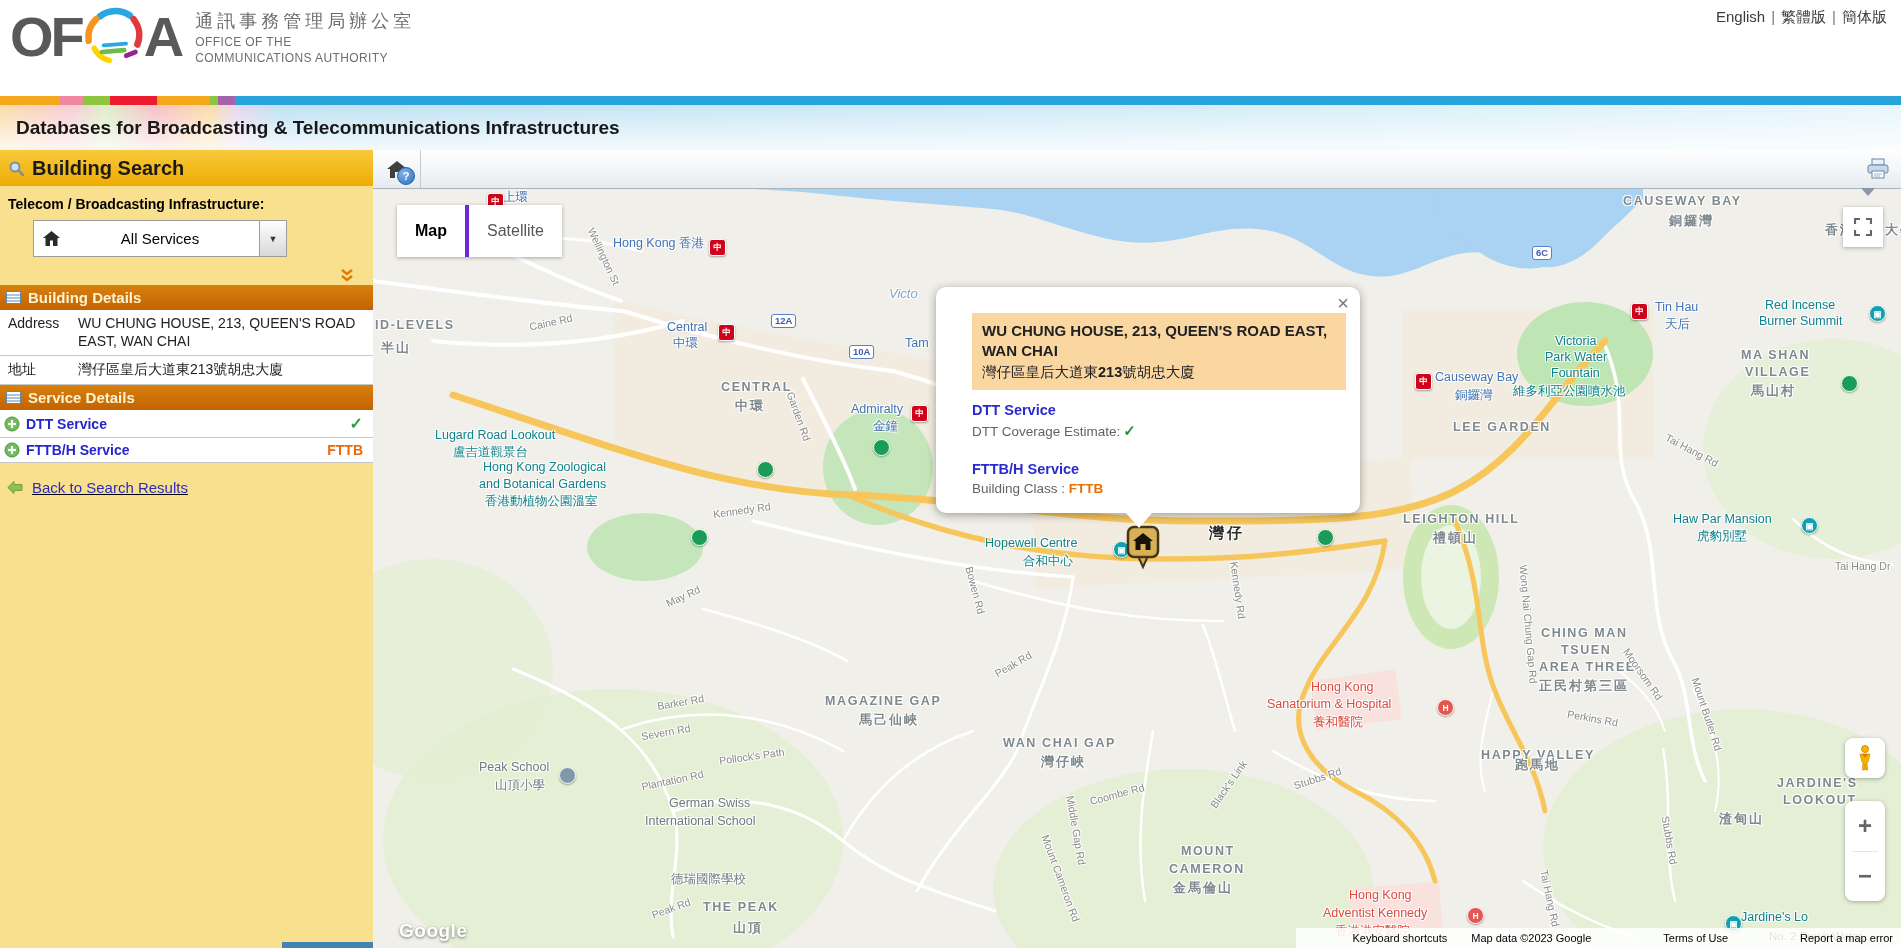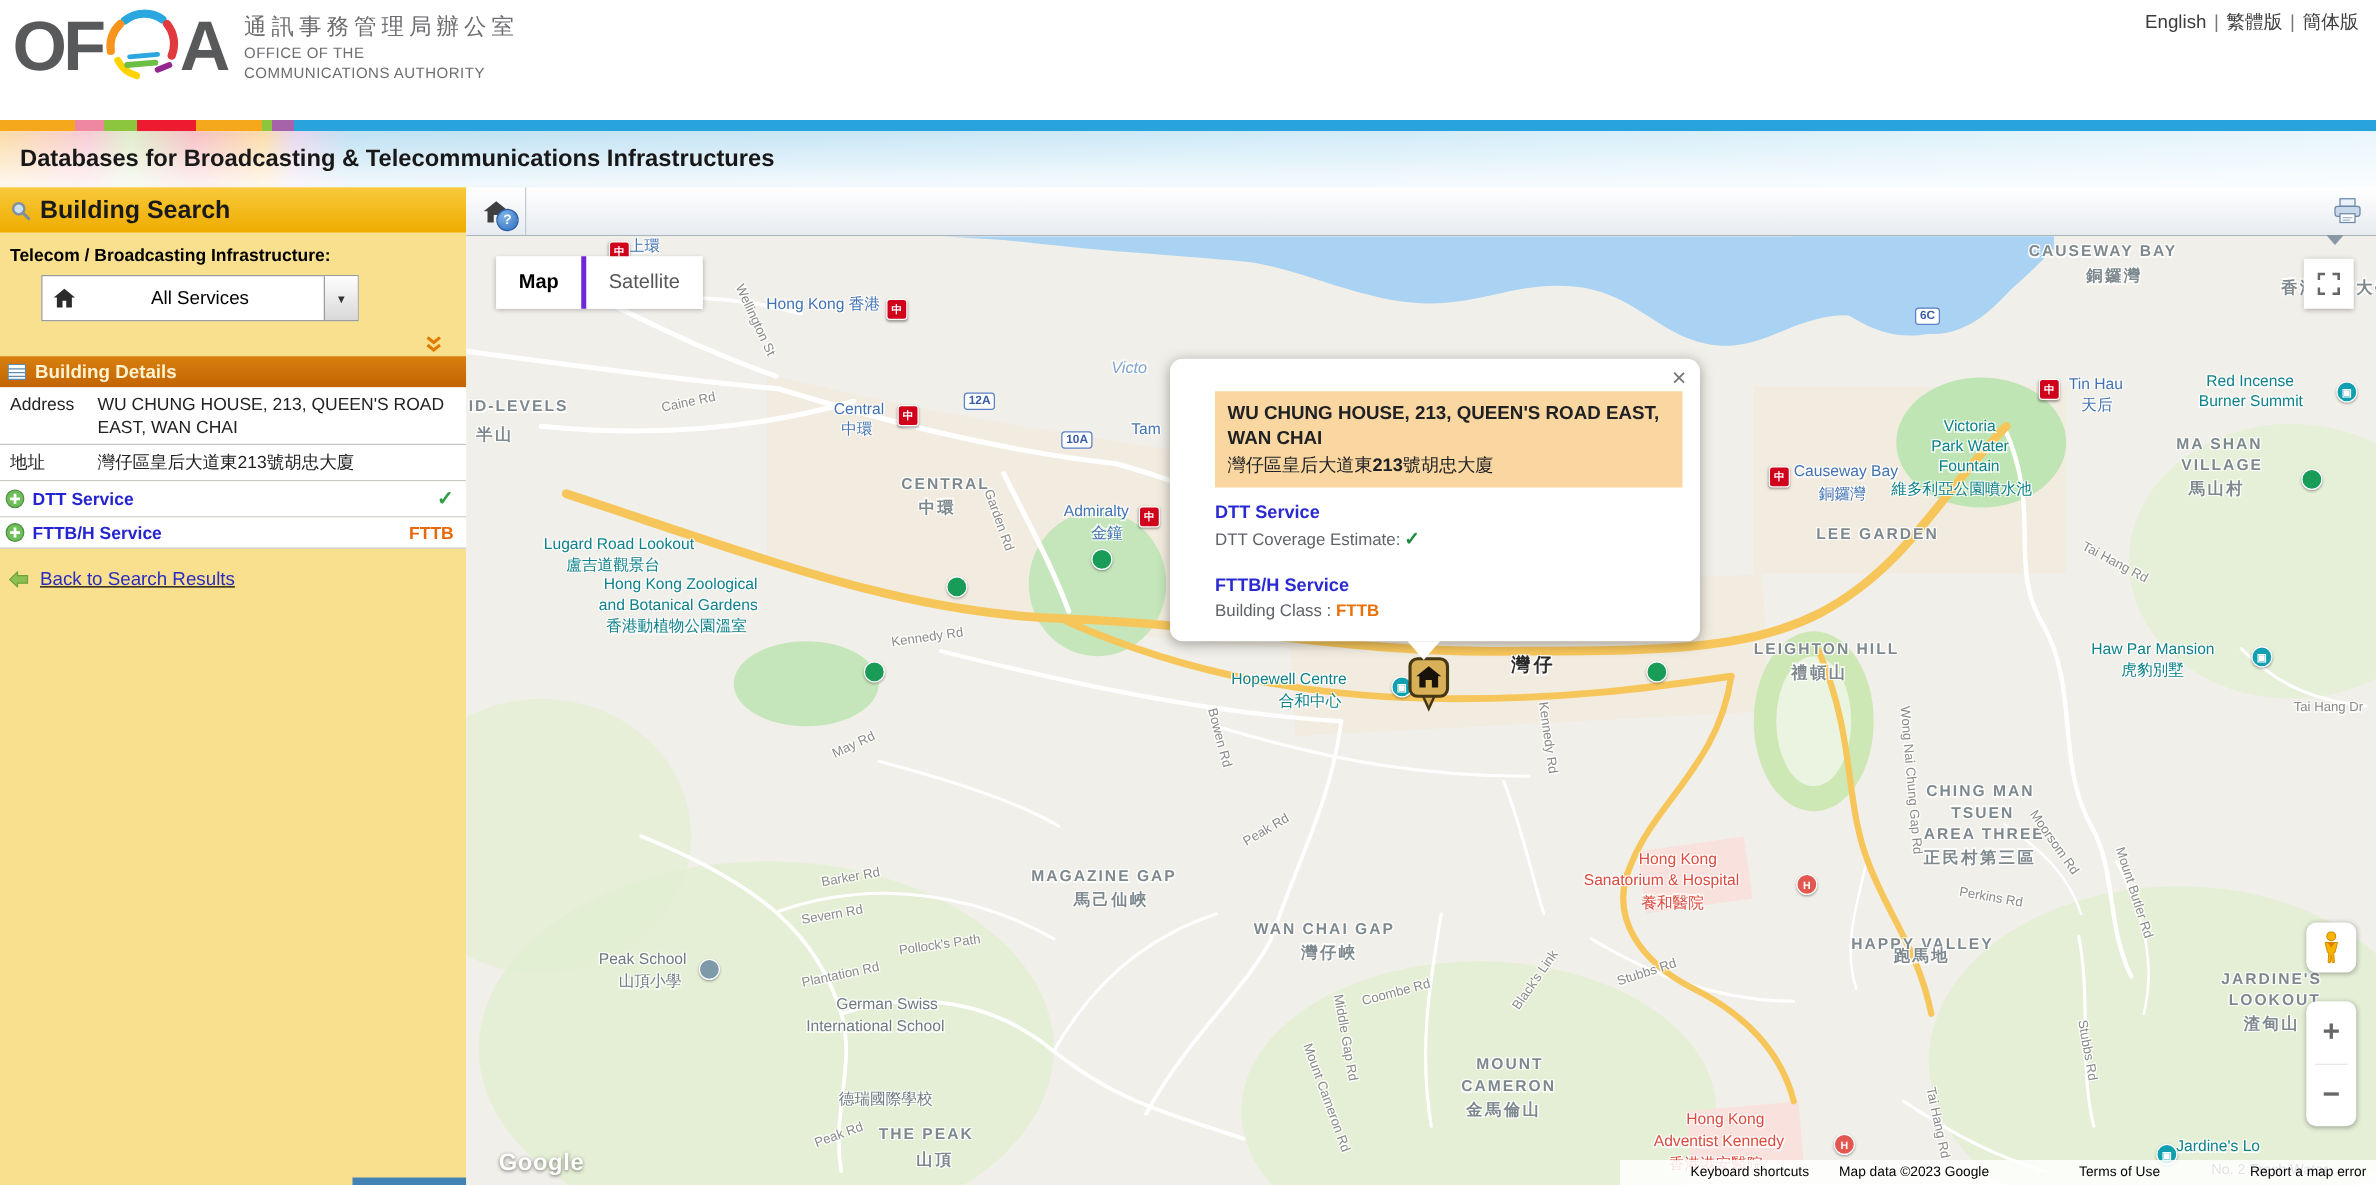--- a/index.html
+++ b/index.html
@@ -95,21 +95,21 @@
     justify-content:center;color:#fff;font-size:8.5px;font-weight:bold;border:1.5px solid #fff;
     box-shadow:0 1px 2px rgba(0,0,0,.35);cursor:pointer;}
   .pin.mtr{background:#D0021B;border-radius:3px;}
   .pin.park{background:#199C57;}
   .pin.attraction{background:#12A0B0;}
   .pin.hospital{background:#E25750;}
   .pin.school-pin{background:#7E99A8;}
   
   .maptype{position:absolute;left:24px;top:16px;display:flex;z-index:20;
     box-shadow:0 1px 4px rgba(0,0,0,.3);}
-  .gm-btn{height:42px;background:#fff;display:flex;align-items:center;padding:0 18px;font-size:16px;
+  .gm-btn{height:52px;background:#fff;display:flex;align-items:center;padding:0 18px;font-size:16px;
     cursor:pointer;}
   .gm-btn.sel{font-weight:bold;color:#000;}
   .gm-btn.unsel{color:#565656;border-left:4px solid #6d28d9;}
   .fullscreen-btn{position:absolute;right:18px;top:18px;width:40px;height:40px;background:#fff;z-index:20;
     box-shadow:0 1px 4px rgba(0,0,0,.3);display:flex;align-items:center;justify-content:center;cursor:pointer;}
   .pegman{position:absolute;right:16px;bottom:170px;width:40px;height:40px;background:#fff;border-radius:8px;
     box-shadow:0 1px 4px rgba(0,0,0,.3);display:flex;align-items:center;justify-content:center;z-index:20;cursor:grab;}
   .zoomctl{position:absolute;right:16px;bottom:47px;width:40px;height:100px;background:#fff;border-radius:8px;
     box-shadow:0 1px 4px rgba(0,0,0,.3);display:flex;flex-direction:column;z-index:20;}
   .zbtn{flex:1;display:flex;align-items:center;justify-content:center;font-size:24px;font-weight:bold;
@@ -218,20 +218,29 @@
       <div class="drow">
         <span class="dlabel">Address</span>
         <span class="dvalue">WU CHUNG HOUSE, 213, QUEEN'S ROAD EAST, WAN CHAI</span>
       </div>
       <div class="drow">
         <span class="dlabel">地址</span>
         <span class="dvalue">灣仔區皇后大道東213號胡忠大廈</span>
       </div>
     </div>
 
+    <div class="section-bar">
+      <svg width="15" height="13" viewBox="0 0 15 13">
+        <rect x="0.5" y="0.5" width="14" height="12" fill="#fff" stroke="#5d8bb0"></rect>
+        <line x1="0.5" y1="4" x2="14.5" y2="4" stroke="#5d8bb0"></line>
+        <line x1="0.5" y1="7" x2="14.5" y2="7" stroke="#5d8bb0"></line>
+        <line x1="0.5" y1="10" x2="14.5" y2="10" stroke="#5d8bb0"></line>
+      </svg>
+      <span class="section-title">Service Details</span>
+    </div>
 
     <div class="srow">
       <svg width="16" height="16" viewBox="0 0 16 16">
         <circle cx="8" cy="8" r="7" fill="#6FBE59" stroke="#4e9140"></circle>
         <line x1="4" y1="8" x2="12" y2="8" stroke="#fff" stroke-width="2.2"></line>
         <line x1="8" y1="4" x2="8" y2="12" stroke="#fff" stroke-width="2.2"></line>
       </svg>
       <span class="sname">DTT Service</span>
       <span class="spacer"></span>
       <span class="sval-check">✓</span>
@@ -395,21 +404,21 @@
           <div class="mlabel cn-dist" style="left: 1142px; top: 569px;">跑馬地</div>
           <div class="mlabel road" style="left: 1194px; top: 524px; transform: rotate(10deg);">Perkins Rd</div>
           <div class="mlabel road" style="left: 1296px; top: 520px; transform: rotate(72deg);">Mount Butler Rd</div>
           <div class="mlabel road" style="left: 1240px; top: 480px; transform: rotate(55deg);">Moorsom Rd</div>
           <div class="mlabel road" style="left: 1096px; top: 430px; transform: rotate(85deg);">Wong Nai Chung Gap Rd</div>
           <div class="mlabel road" style="left: 920px; top: 584px; transform: rotate(-18deg);">Stubbs Rd</div>
           <div class="mlabel road" style="left: 1272px; top: 646px; transform: rotate(80deg);">Stubbs Rd</div>
           <div class="mlabel road" style="left: 828px; top: 590px; transform: rotate(-55deg);">Black's Link</div>
           <div class="mlabel caps" style="left: 1404px; top: 588px;">JARDINE'S</div>
           <div class="mlabel caps" style="left: 1410px; top: 605px;">LOOKOUT</div>
-          <div class="mlabel cn-dist" style="left: 1422px; top: 623px;">渣甸山</div>
+          <div class="mlabel cn-dist" style="left: 1346px; top: 623px;">渣甸山</div>
           <div class="mlabel school" style="left: 106px; top: 572px;">Peak School</div>
           <div class="mlabel school" style="left: 122px; top: 590px;">山頂小學</div>
           <div class="mlabel road" style="left: 268px; top: 586px; transform: rotate(-12deg);">Plantation Rd</div>
           <div class="mlabel road" style="left: 268px; top: 538px; transform: rotate(-10deg);">Severn Rd</div>
           <div class="mlabel road" style="left: 346px; top: 562px; transform: rotate(-8deg);">Pollock's Path</div>
           <div class="mlabel school" style="left: 296px; top: 608px; text-align: center;">German Swiss</div>
           <div class="mlabel school" style="left: 272px; top: 626px;">International School</div>
           <div class="mlabel school" style="left: 298px; top: 684px;">德瑞國際學校</div>
           <div class="mlabel caps" style="left: 808px; top: 656px;">MOUNT</div>
           <div class="mlabel caps" style="left: 796px; top: 674px;">CAMERON</div>

